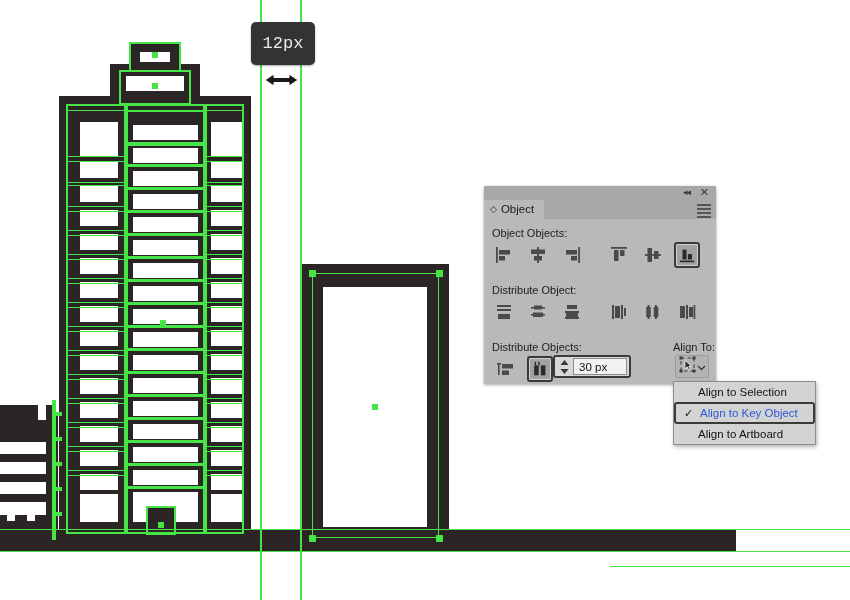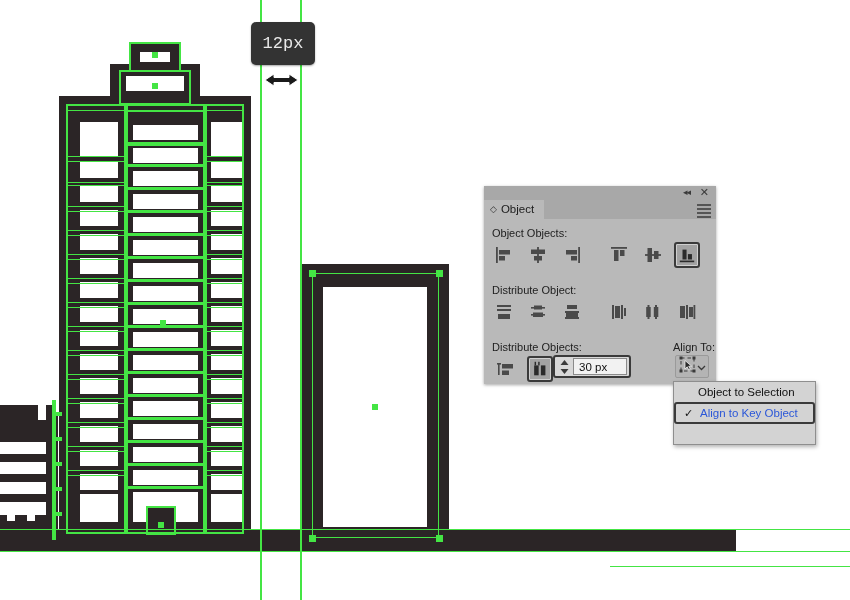--- a/index.html
+++ b/index.html
@@ -461,20 +461,21 @@
       </svg>
     </span>
     <span>
       <svg width="9" height="9" viewBox="0 0 9 9">
           <path d="M1 3 L4.5 6.5 L8 3" fill="none" stroke="#3a3a3a" stroke-width="1.3"></path>
         </svg>
     </span>
   </div>
 
   <div id="dropdown">
-    <div class="mi">Object to Selection</div>
+    <div class="mi">Align to Selection</div>
     <div class="mi cur">
       <span class="chk">✓</span>
       <span>Align to Key Object</span>
     </div>
+    <div class="mi">Align to Artboard</div>
   </div>
 
 </div>
 
 </body></html>

